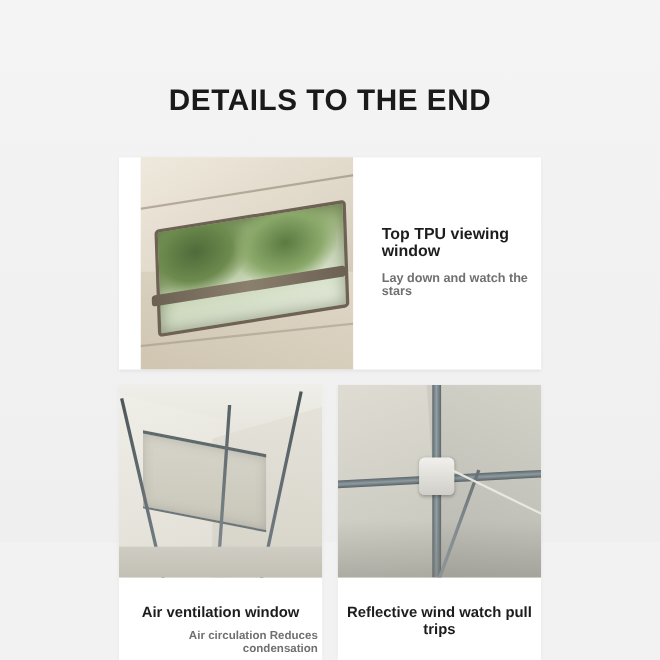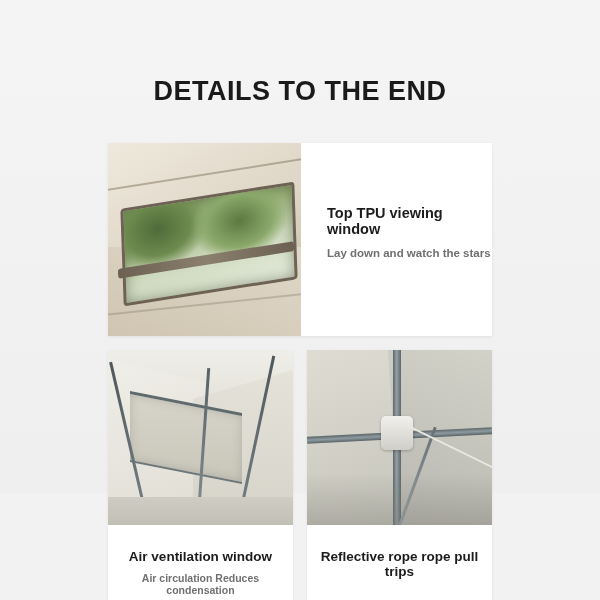--- a/index.html
+++ b/index.html
@@ -35,20 +35,21 @@
     margin: 36px 108px 0 108px;
   }
 
   
   .card-top {
     display: flex;
     background: #ffffff;
     height: 193px;
     box-shadow: 0 1px 3px rgba(0,0,0,0.07);
     overflow: hidden;
+    padding-left: 20px;
   }
   .card-top .photo {
     width: 193px;
     height: 193px;
     position: relative;
     overflow: hidden;
     flex: none;
   }
   .card-top .caption {
     flex: 1;
@@ -89,20 +90,21 @@
   .card-bottom .caption {
     text-align: center;
     padding: 24px 4px 12px 4px;
   }
   .card-bottom .caption-title {
     font-size: 13.5px;
     margin-bottom: 8px;
   }
   .card-bottom .caption-sub {
     font-size: 10.5px;
+    text-align: right;
   }
 
   
   .ph1 { background: linear-gradient(160deg,#e3dccf 0%, #d9d0c0 45%, #cfc6b5 100%); }
   .ph1 .fabric-top {
     position: absolute; left:0; top:0; width:100%; height:58%;
     background: linear-gradient(150deg,#efe9dd 0%, #ddd5c5 70%, #d2c9b8 100%);
   }
   .ph1 .fabric-bottom {
     position: absolute; left:0; bottom:0; width:100%; height:46%;
@@ -280,19 +282,19 @@
           <div class="wall-l"></div>
           <div class="wall-r"></div>
           <div class="pole-h"></div>
           <div class="pole-v"></div>
           <div class="pole-d"></div>
           <div class="hub"></div>
           <div class="rope"></div>
           <div class="shade"></div>
         </div>
         <div class="caption">
-          <p class="caption-title">Reflective rope rope pull trips</p>
+          <p class="caption-title">Reflective wind watch pull trips</p>
         </div>
       </div>
 
     </div>
   </div>
 </div>
 
 </body></html>

